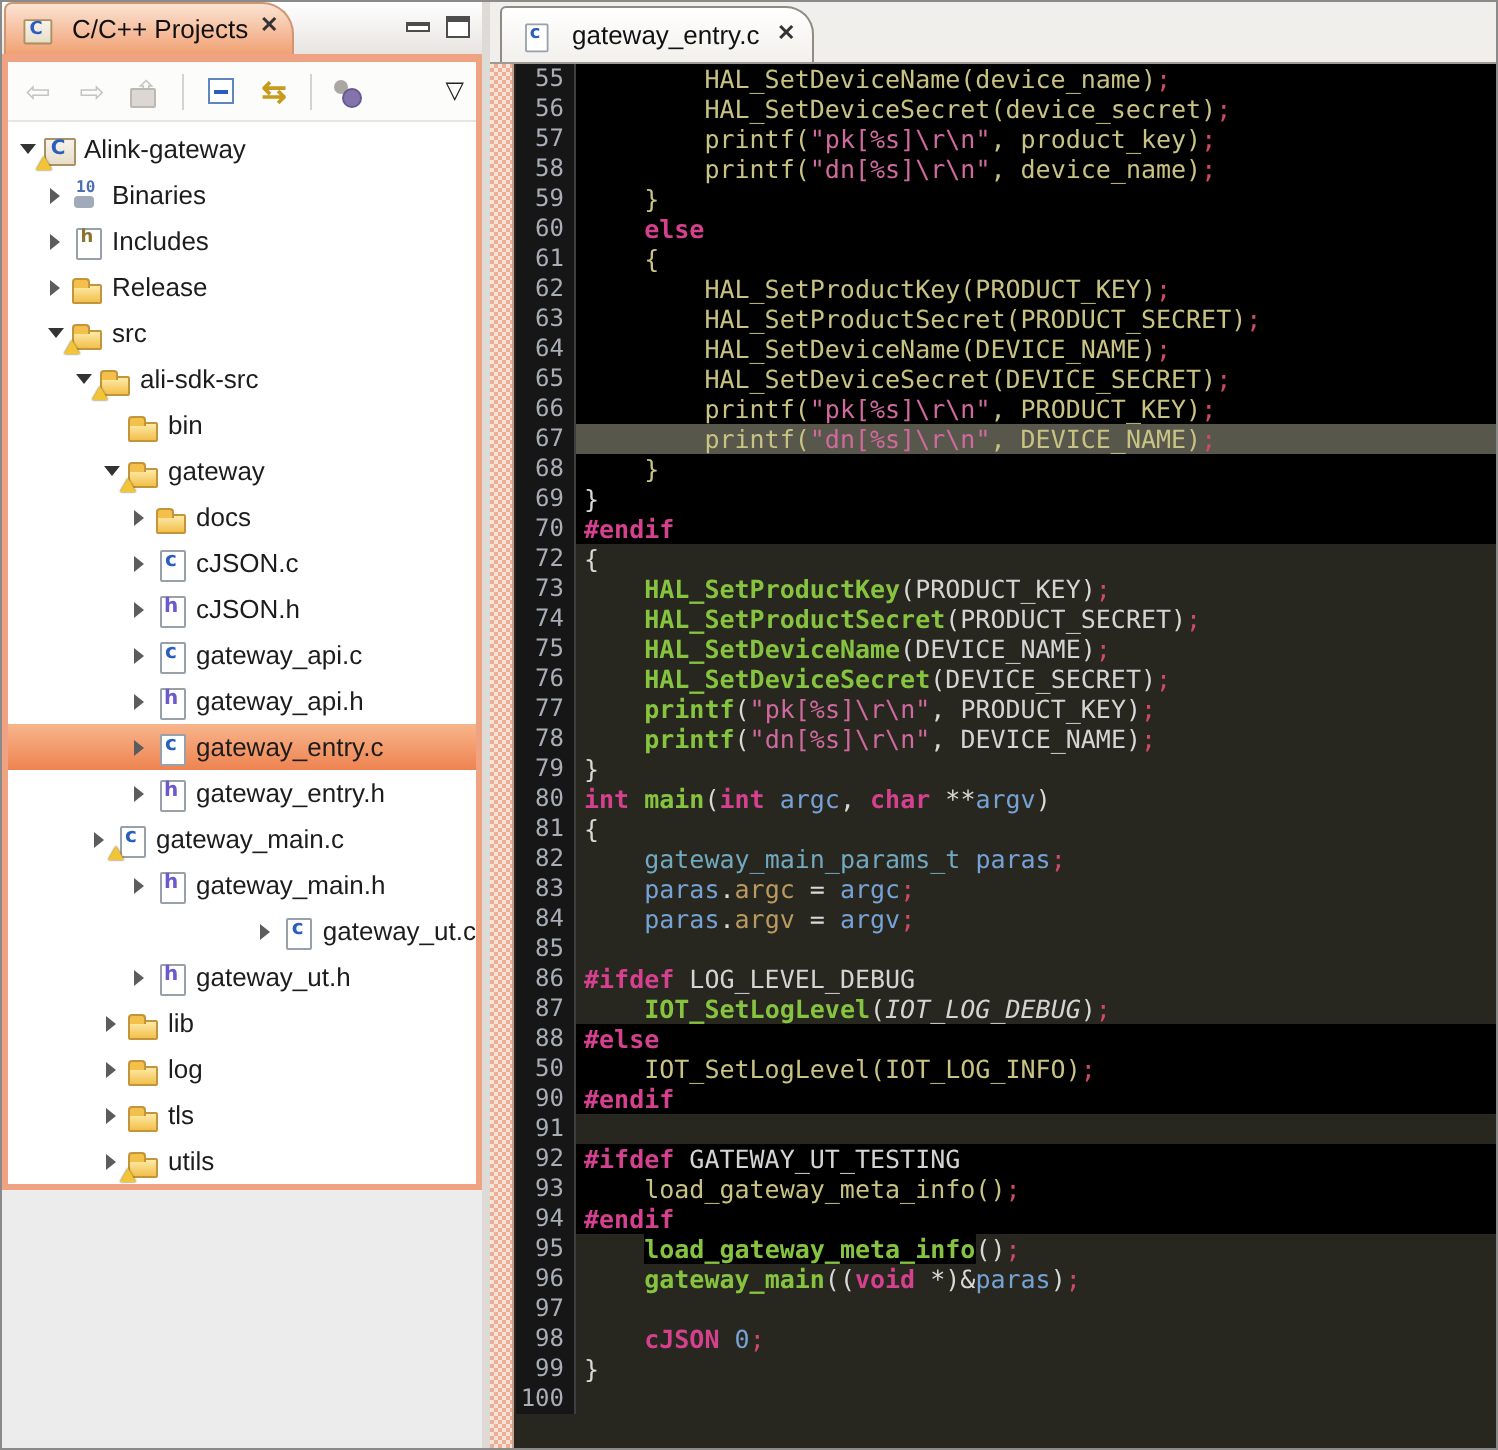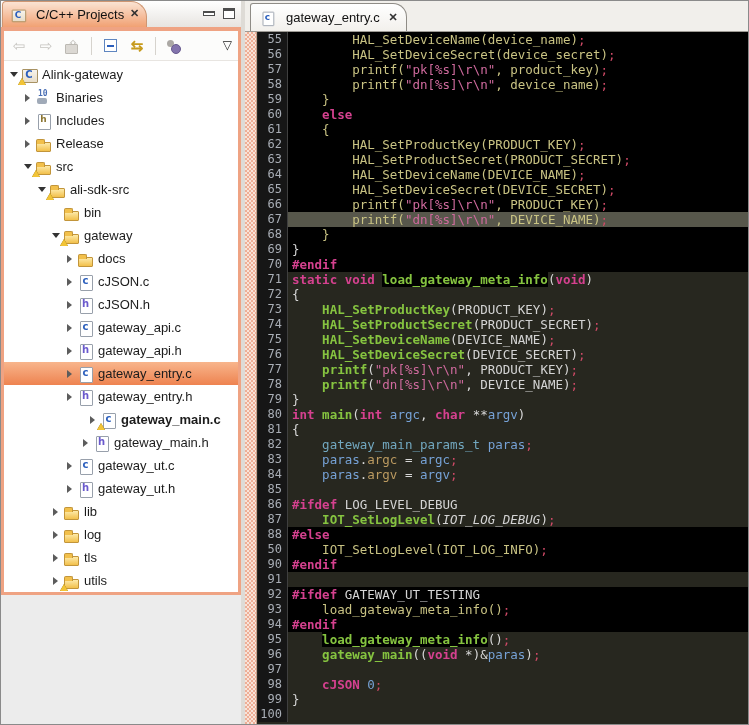--- a/index.html
+++ b/index.html
@@ -261,37 +261,37 @@
           <span class="ico cfile"></span>
           <span>gateway_entry.c</span>
         </div>
         <div class="trow" style="padding-left: 60px;">
           <span class="twistie">
             <span class="tw-c"></span>
           </span>
           <span class="ico hfile"></span>
           <span>gateway_entry.h</span>
         </div>
-        <div class="trow" style="padding-left: 83px; font-weight: bold;">
+        <div class="trow" style="padding-left: 40px;">
           <span class="twistie">
             <span class="tw-c"></span>
           </span>
           <span class="ico cfile-warn">
             <i class="w"></i>
           </span>
           <span>gateway_main.c</span>
         </div>
-        <div class="trow" style="padding-left: 76px;">
+        <div class="trow" style="padding-left: 60px;">
           <span class="twistie">
             <span class="tw-c"></span>
           </span>
           <span class="ico hfile"></span>
           <span>gateway_main.h</span>
         </div>
-        <div class="trow" style="padding-left: 60px;">
+        <div class="trow" style=" justify-content: flex-end;">
           <span class="twistie">
             <span class="tw-c"></span>
           </span>
           <span class="ico cfile"></span>
           <span>gateway_ut.c</span>
         </div>
         <div class="trow" style="padding-left: 60px;">
           <span class="twistie">
             <span class="tw-c"></span>
           </span>
@@ -403,24 +403,20 @@
         </div>
         <div class="eline">
           <div class="num">69</div>
           <div class="code bg-i"><span class="c-pun">}</span></div>
         </div>
         <div class="eline">
           <div class="num">70</div>
           <div class="code bg-i"><span class="c-kw">#endif</span></div>
         </div>
         <div class="eline">
-          <div class="num">71</div>
-          <div class="code bg-a"><span class="c-kw">static</span><span class="c-pun"> </span><span class="c-kw">void</span><span class="c-pun"> </span><span class="c-occ">load_gateway_meta_info</span><span class="c-pun">(</span><span class="c-kw">void</span><span class="c-pun">)</span></div>
-        </div>
-        <div class="eline">
           <div class="num">72</div>
           <div class="code bg-a"><span class="c-pun">{</span></div>
         </div>
         <div class="eline">
           <div class="num">73</div>
           <div class="code bg-a"><span class="c-pun">    </span><span class="c-fn">HAL_SetProductKey</span><span class="c-pun">(</span><span class="c-gray">PRODUCT_KEY</span><span class="c-pun">)</span><span class="c-semi">;</span></div>
         </div>
         <div class="eline">
           <div class="num">74</div>
           <div class="code bg-a"><span class="c-pun">    </span><span class="c-fn">HAL_SetProductSecret</span><span class="c-pun">(</span><span class="c-gray">PRODUCT_SECRET</span><span class="c-pun">)</span><span class="c-semi">;</span></div>

